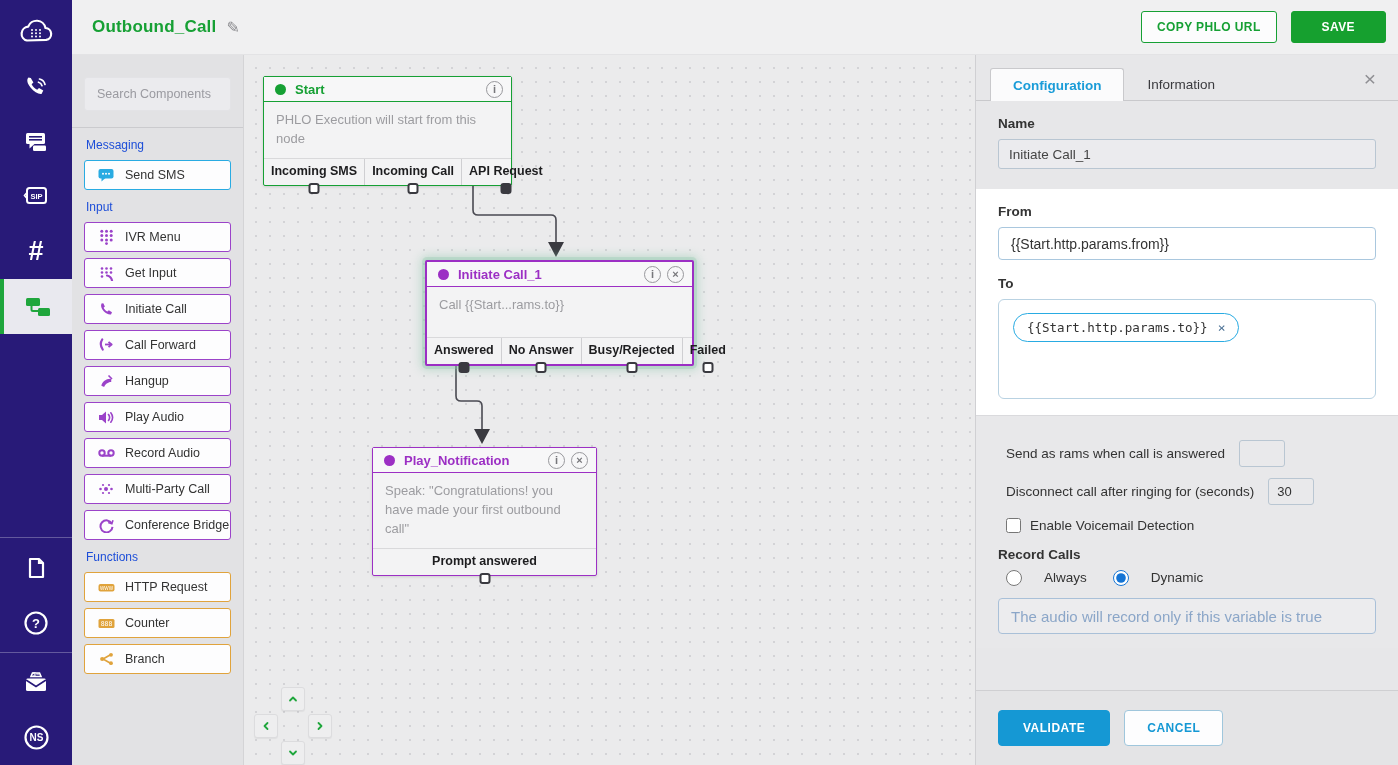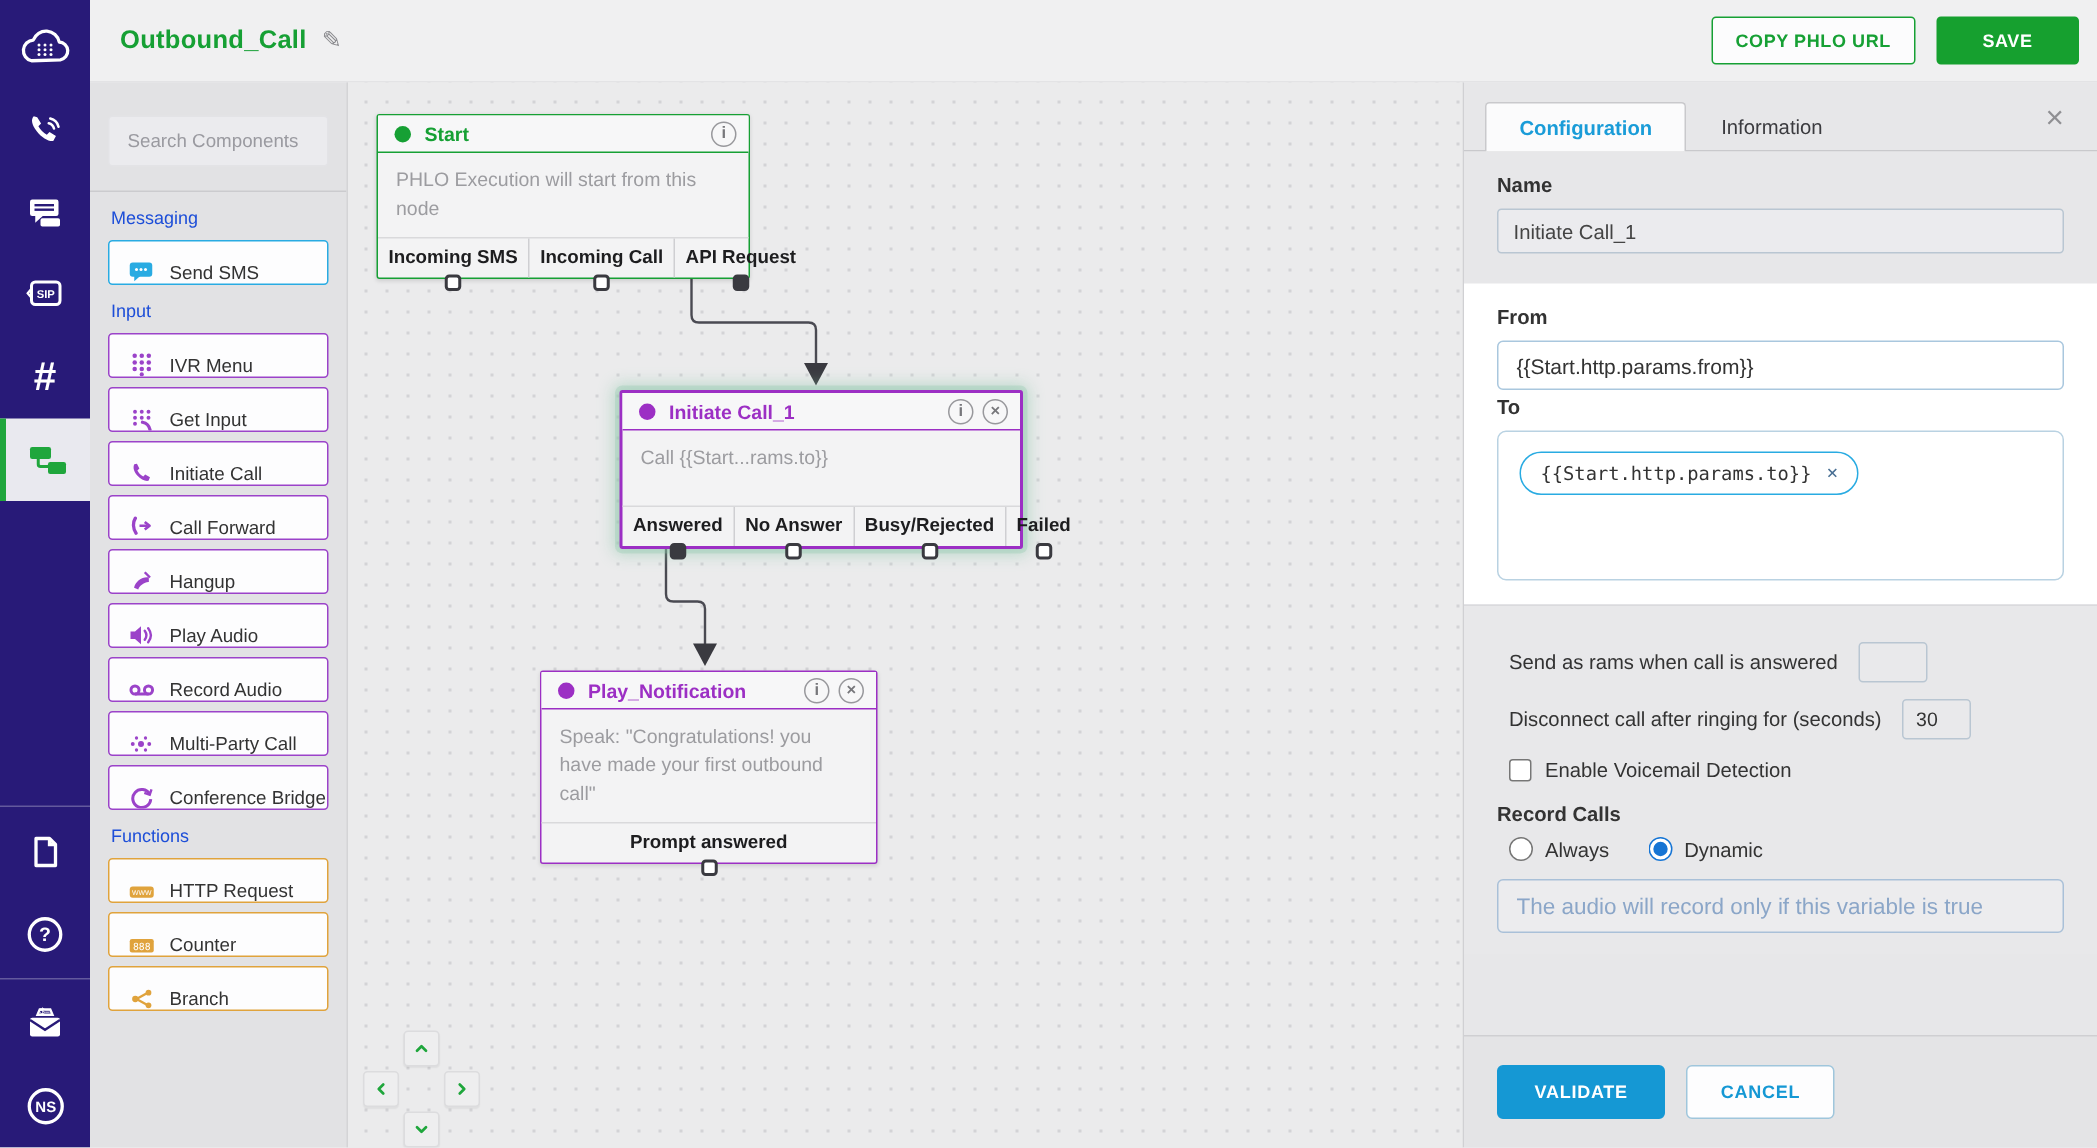--- a/index.html
+++ b/index.html
@@ -2,21 +2,21 @@
 <html><head>
 <meta charset="utf-8">
 <style>
   * { margin:0; padding:0; box-sizing:border-box; }
   html,body { width:1398px; height:765px; }
   body { font-family:"Liberation Sans", sans-serif; overflow:hidden; background:#ebebec; }
 
   .page { position:relative; width:1398px; height:765px; display:flex; }
 
   
-  .sidebar { width:60px; background:#281a78; display:flex; flex-direction:column; color:#fff; z-index:6; flex:none; }
+  .sidebar { width:72px; background:#281a78; display:flex; flex-direction:column; color:#fff; z-index:6; flex:none; }
   .sb-item { height:55px; display:flex; align-items:center; justify-content:center; position:relative; cursor:pointer; }
   .sb-item:first-child { margin-top:4px; }
   .sb-item.active { background:#e9e9ef; border-left:4px solid #1fa63c; }
   .sb-spacer { flex:1; }
   .sb-divider { height:1px; background:rgba(255,255,255,.28); margin:2px 0; }
 
   
   .main { flex:1; display:flex; flex-direction:column; min-width:0; }
   .topbar { height:55px; background:#f0f0f1; border-bottom:1px solid #e3e3e5; display:flex; align-items:center; padding:0 12px 0 20px; gap:10px; flex:none; }
   .flow-title { color:#16a034; font-size:17px; font-weight:600; letter-spacing:.2px; }
@@ -26,21 +26,21 @@
   .btn-green { background:#16a02f; color:#fff; border:1px solid #16a02f; border-radius:3px; font-size:12px; font-weight:700; letter-spacing:.4px; padding:8px 30px; cursor:pointer; font-family:inherit; }
 
   .content { flex:1; display:flex; min-height:0; }
 
   
   .components { width:172px; background:#e2e2e4; border-right:1px solid #d4d4d6; padding:22px 12px 0; flex:none; overflow:hidden; }
   .search-input { width:100%; height:34px; background:#ebebee; border:1px solid #e3e3e6; border-radius:3px; padding:0 12px; font-size:12.5px; color:#555; font-family:inherit; }
   .search-input::placeholder { color:#9a9aa0; }
   .comp-divider { height:1px; background:#cbcbce; margin:16px -12px 6px; }
   .comp-section-label { font-size:12px; color:#1d4ed8; margin:10px 2px 8px; }
-  .comp-item { height:30px; background:#fdfdfe; border:1px solid; border-radius:3px; display:flex; align-items:flex-end; gap:10px; padding:0 8px 0 12px; margin-bottom:6px; cursor:grab; }
+  .comp-item { height:30px; background:#fdfdfe; border:1px solid; border-radius:3px; display:flex; align-items:center; gap:10px; padding:0 8px 0 12px; margin-bottom:6px; cursor:grab; }
   .comp-item .comp-label { font-size:12.5px; color:#333; white-space:nowrap; }
   .comp-icon { display:flex; align-items:center; width:18px; justify-content:center; flex:none; }
 
   
   .canvas { flex:1; position:relative; background-color:#ebebec;
             background-image:radial-gradient(#d3d3d6 1px, transparent 1.3px);
             background-size:14px 14px; background-position:5px 6px; min-width:0; }
   .connector-layer { position:absolute; inset:0; width:100%; height:100%; }
 
   .node { position:absolute; background:#f3f3f4; border:1px solid var(--c); border-radius:2px; box-shadow:0 1px 3px rgba(0,0,0,.13); }
@@ -67,33 +67,33 @@
   .tabs-row { display:flex; align-items:flex-end; padding:12px 20px 0 14px; border-bottom:1px solid #c9c9cc; background:#e7e7e9; }
   .tab { padding:9px 22px 8px; font-size:13.5px; color:#3b3b3f; cursor:pointer; border:1px solid transparent; border-bottom:none; }
   .tab.active { background:#fbfbfc; border-color:#c9c9cc; margin-bottom:-1px; border-radius:3px 3px 0 0; color:#1a9cd8; font-weight:700; }
   .panel-close { margin-left:auto; align-self:center; color:#8f8f93; font-size:21px; line-height:0.8; padding:0 2px 8px; cursor:pointer; background:none; border:none; font-family:inherit; }
 
   .cfg-label { display:block; font-size:13.5px; font-weight:700; color:#333; margin-bottom:8px; }
   .name-block { padding:15px 22px 20px; background:#e7e7e9; }
   .input-gray { width:100%; height:30px; background:#ebebee; border:1px solid #b9c6d2; border-radius:3px; padding:0 10px; font-size:13.5px; color:#444; font-family:inherit; }
 
   .white-block { background:#fff; padding:15px 22px 16px; }
-  .field-group { margin-bottom:4px; }
+  .field-group { margin-bottom:16px; }
   .input-white { width:100%; height:33px; background:#fff; border:1px solid #a9c7de; border-radius:4px; padding:0 12px; font-size:14px; color:#333; font-family:inherit; }
   .to-box { border:1px solid #b9d2e2; border-radius:6px; height:100px; padding:13px 14px; background:#fff; }
   .chip { display:inline-flex; align-items:center; gap:10px; border:1px solid #29abe2; border-radius:16px; padding:6px 13px; background:#fff; font-family:"DejaVu Sans Mono", monospace; font-size:12.5px; color:#333; cursor:default; }
   .chip-x { color:#4a7094; font-size:13px; cursor:pointer; line-height:1; }
 
   .settings-block { background:#e8e8ea; padding:13px 22px 14px; border-top:1px solid #dadadd; }
   .settings-row { display:flex; align-items:center; gap:14px; margin:11px 0 11px 8px; font-size:13.5px; color:#333; }
   .mini-input { width:46px; height:27px; background:#e9e9eb; border:1px solid #b9c6d2; border-radius:3px; padding:0 8px; font-size:13px; color:#333; font-family:inherit; }
   .check-row { display:flex; align-items:center; gap:9px; margin:13px 0 14px 8px; font-size:13.5px; color:#333; }
   .check-row input { width:15px; height:15px; accent-color:#555; }
   .radio-row { display:flex; align-items:center; gap:26px; margin:8px 0 12px 8px; font-size:13.5px; color:#333; }
-  .radio-opt { display:flex; align-items:center; gap:8px; }
+  .radio-opt { display:flex; align-items:flex-start; gap:22px; }
   .radio-opt input { width:16px; height:16px; accent-color:#1574d4; }
   .record-input { width:100%; height:36px; background:#ececee; border:1px solid #a9c0d8; border-radius:4px; padding:0 12px; font-size:15px; color:#333; font-family:inherit; }
   .record-input::placeholder { color:#8ba6c8; }
 
   .footer-block { background:#e4e4e6; border-top:1px solid #cfcfd2; padding:19px 22px; display:flex; gap:14px; margin-top:auto; }
   .btn-validate { background:#1598d4; color:#fff; border:1px solid #1598d4; border-radius:4px; font-size:12px; font-weight:700; letter-spacing:.5px; padding:10px 24px; cursor:pointer; font-family:inherit; }
   .btn-cancel { background:#fdfdfe; color:#1598d4; border:1px solid #9fc6dc; border-radius:4px; font-size:12px; font-weight:700; letter-spacing:.5px; padding:10px 22px; cursor:pointer; font-family:inherit; }
 </style>
 </head>
 <body>

